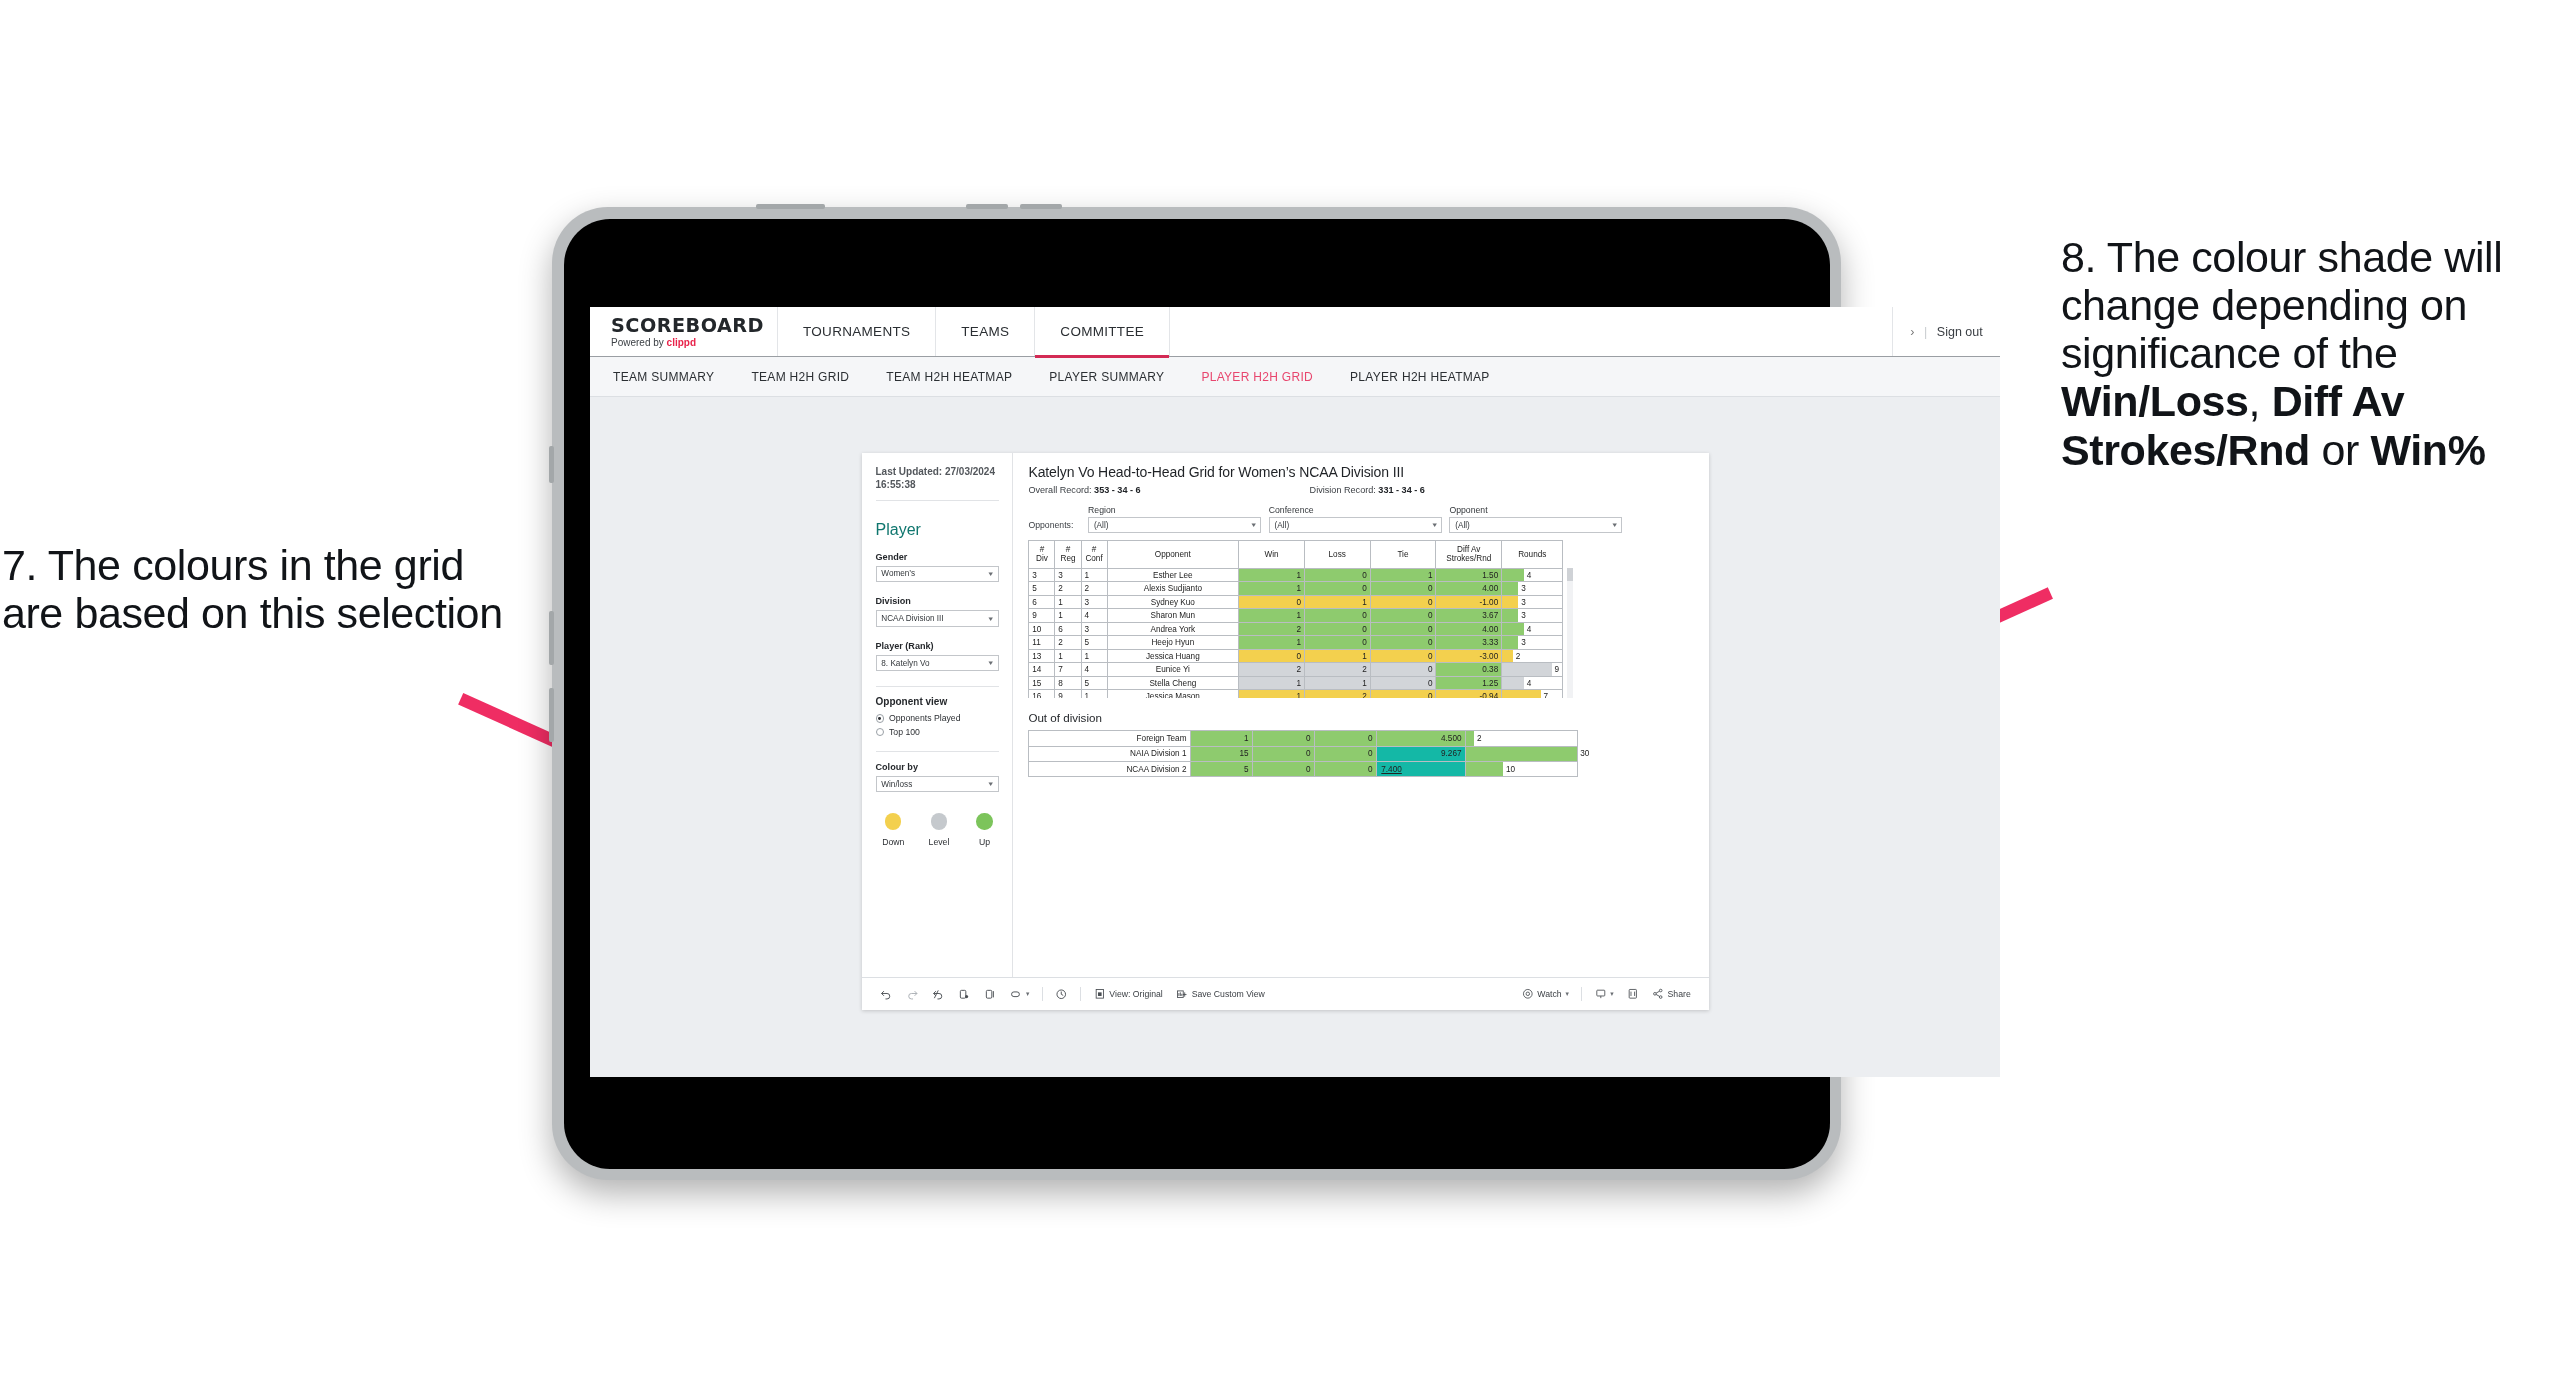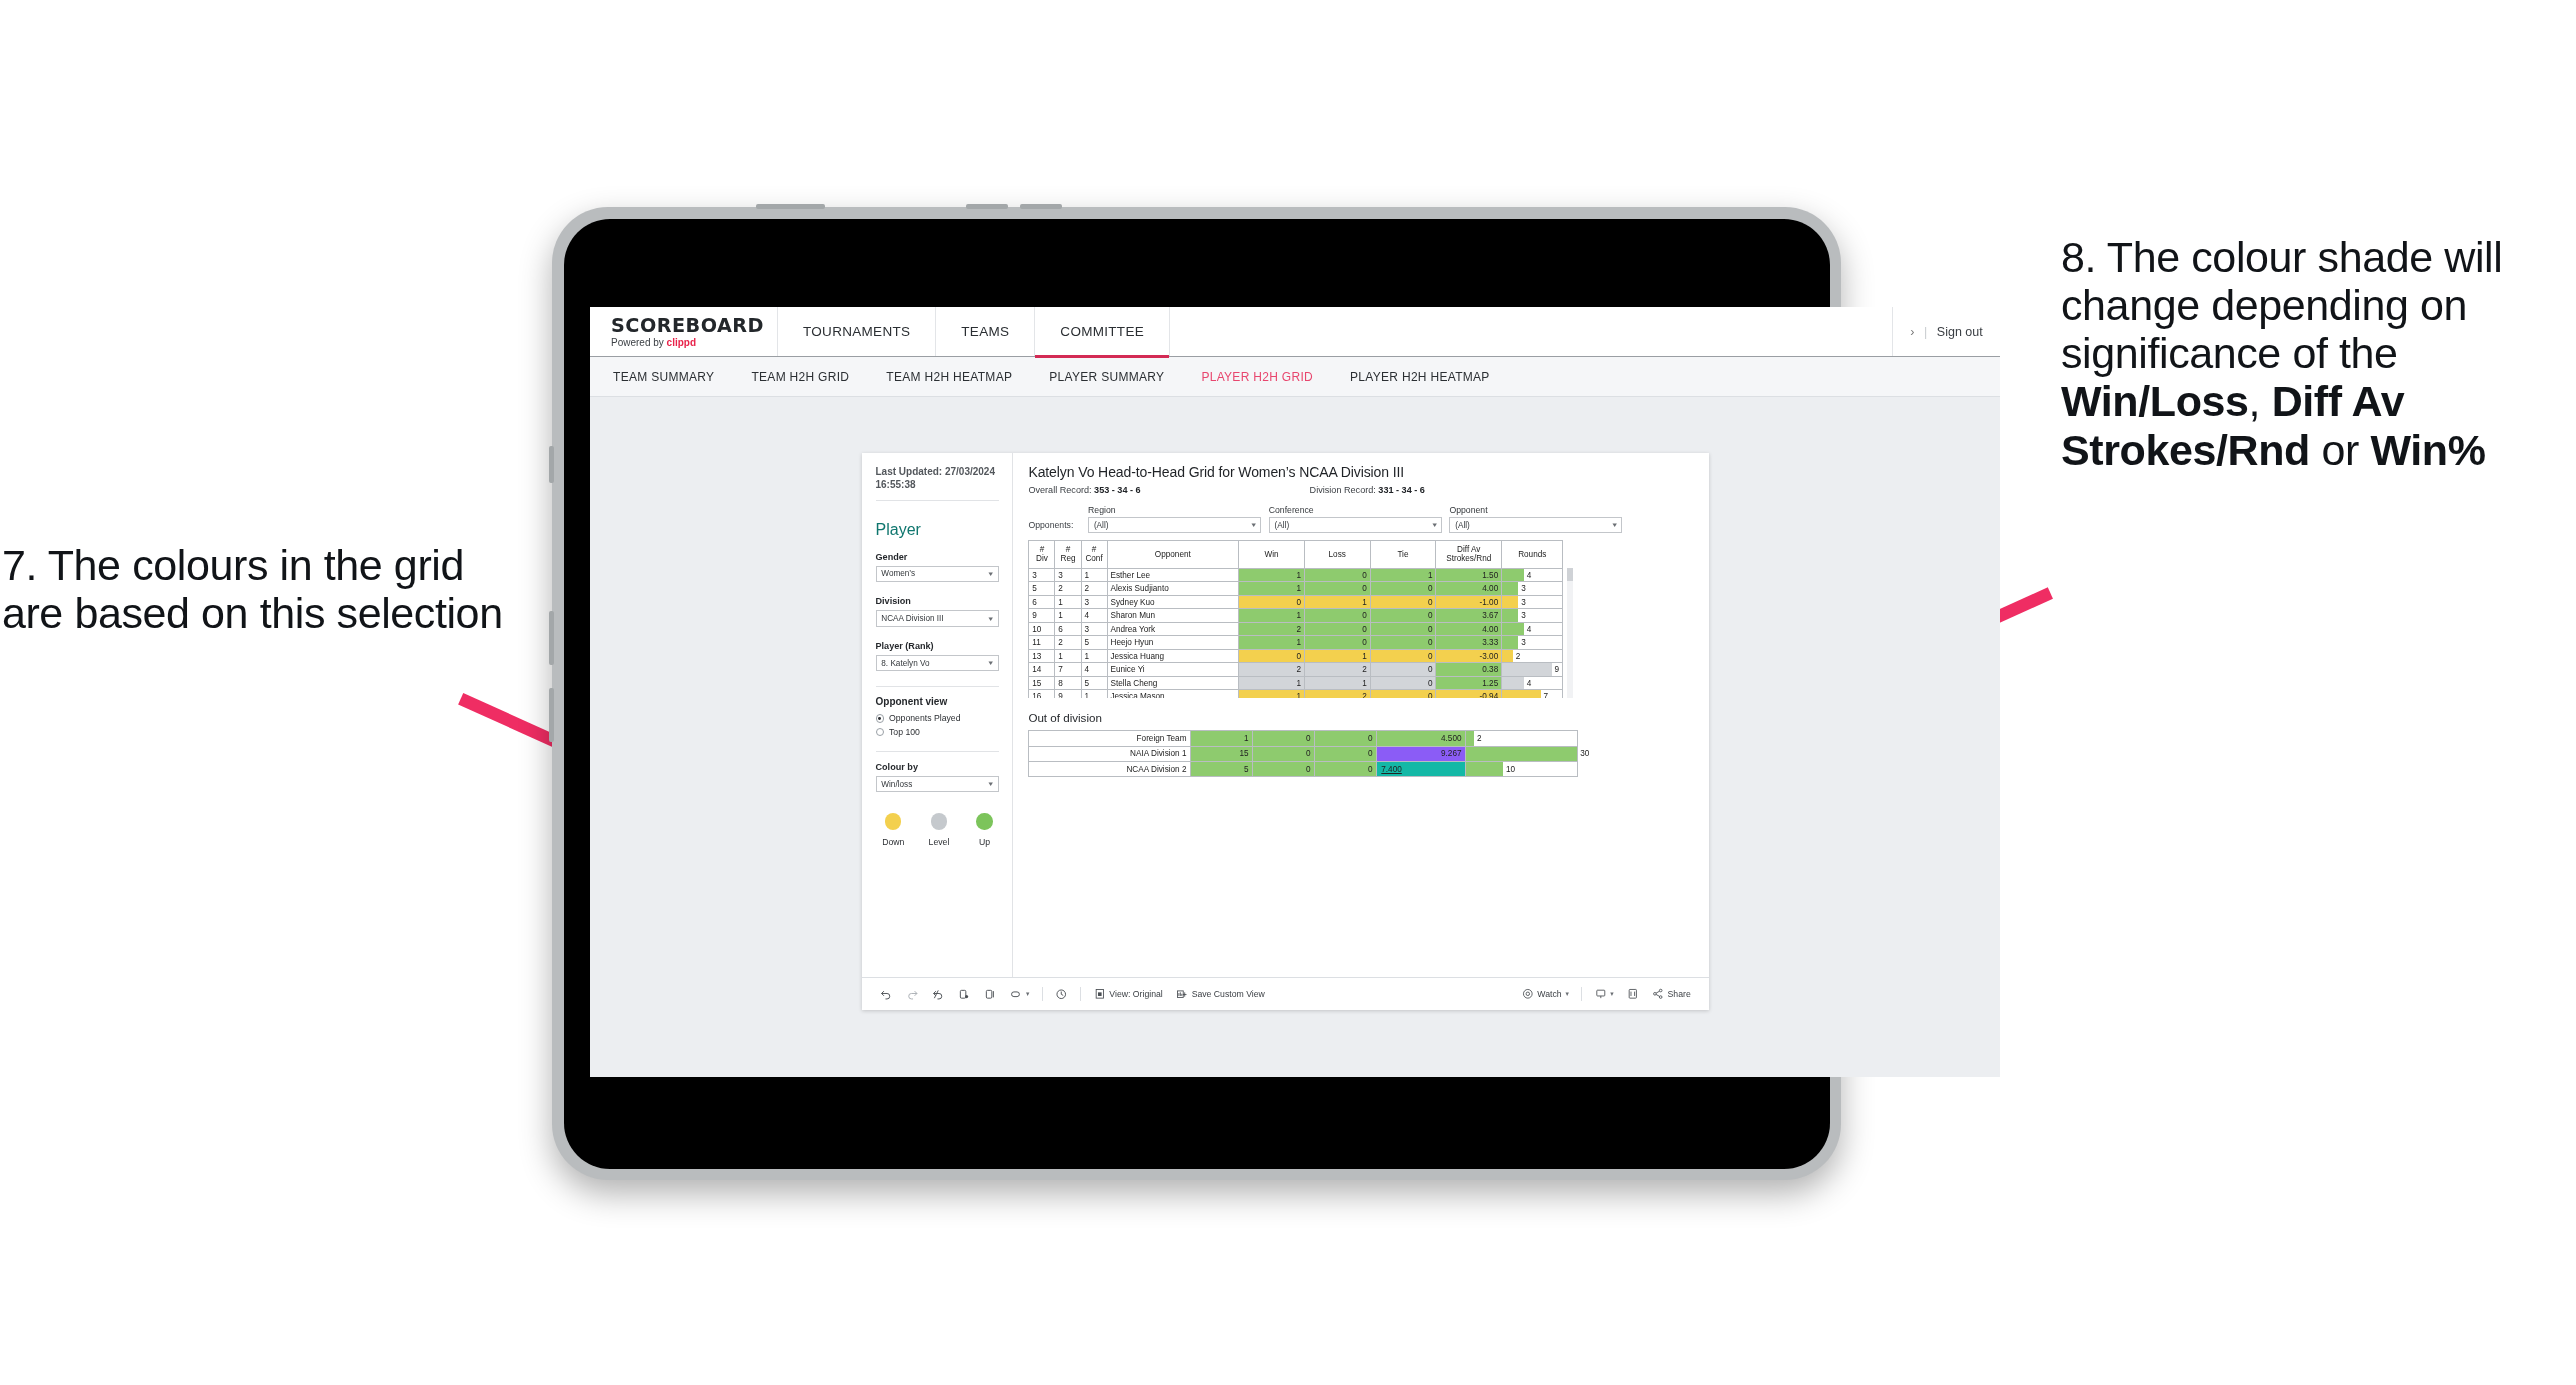--- a/index.html
+++ b/index.html
@@ -156,21 +156,21 @@
   .opp-f .t { font-size: 8.7px; color: #33373b; margin-bottom: 1.9px; }
 
   
   table.grid { border-collapse: collapse; table-layout: fixed; width: 535px; font-size: 8.2px; color: #222; }
   table.grid th, table.grid td {
     border: 1px solid #b9bdc2; padding: 0 2.9px; height: 13.5px;
     font-weight: normal; vertical-align: middle;
   }
   table.grid thead th { height: 28px; text-align: center; line-height: 1.15; background: #fff; }
   .c-num { width: 23px; text-align: left; }
-  .c-opp { width: 116px; text-align: left; }
+  .c-opp { width: 116px; text-align: center; }
   .c-val { width: 58px; text-align: right; padding-right: 4.8px; }
   .c-rnd { width: 54px; padding: 0; position: relative; }
   .rnd-bar { position: absolute; left:0; top:0; bottom:0; }
   .rnd-txt { position: absolute; top:0; bottom:0; display:flex; align-items:center; font-size: 8.2px; }
 
   #grid-wrap { margin-top: 6.7px; position: relative; width: 545px; }
   #grid-clip { height: 158px; overflow: hidden; }
   #sbar { position:absolute; right:0; top:28px; width: 6.7px; height: 130px; background:#f1f2f4; }
   #sbar i { position:absolute; left:0; top:0; width:6.7px; height:13.5px; background:#cfd2d6; display:block; }
 
@@ -533,21 +533,21 @@
                     <td style="position: relative; padding: 0px; width: 112px;">
                       <span class="rnd-bar" style="width: 7%; background: rgb(142, 203, 110);"></span>
                       <span class="rnd-txt" style="left: calc(7% + 2.9px);">2</span>
                     </td>
                   </tr>
                   <tr>
                     <td class="ood-name">NAIA Division 1</td>
                     <td style="background: rgb(142, 203, 110); text-align: right; width: 62px;">15</td>
                     <td style="background: rgb(142, 203, 110); text-align: right; width: 62px;">0</td>
                     <td style="background: rgb(142, 203, 110); text-align: right; width: 62px;">0</td>
-                    <td style="background: #8b5cf6; text-align: right; width: 89px;">9.267</td>
+                    <td style="background: #14b8a6; text-align: right; width: 89px;">9.267</td>
                     <td style="position: relative; padding: 0px; width: 112px;">
                       <span class="rnd-bar" style="width: 100%; background: rgb(142, 203, 110);"></span>
                       <span class="rnd-txt" style="left: calc(100% + 2.9px);">30</span>
                     </td>
                   </tr>
                   <tr>
                     <td class="ood-name">NCAA Division 2</td>
                     <td style="background: rgb(142, 203, 110); text-align: right; width: 62px;">5</td>
                     <td style="background: rgb(142, 203, 110); text-align: right; width: 62px;">0</td>
                     <td style="background: rgb(142, 203, 110); text-align: right; width: 62px;">0</td>

